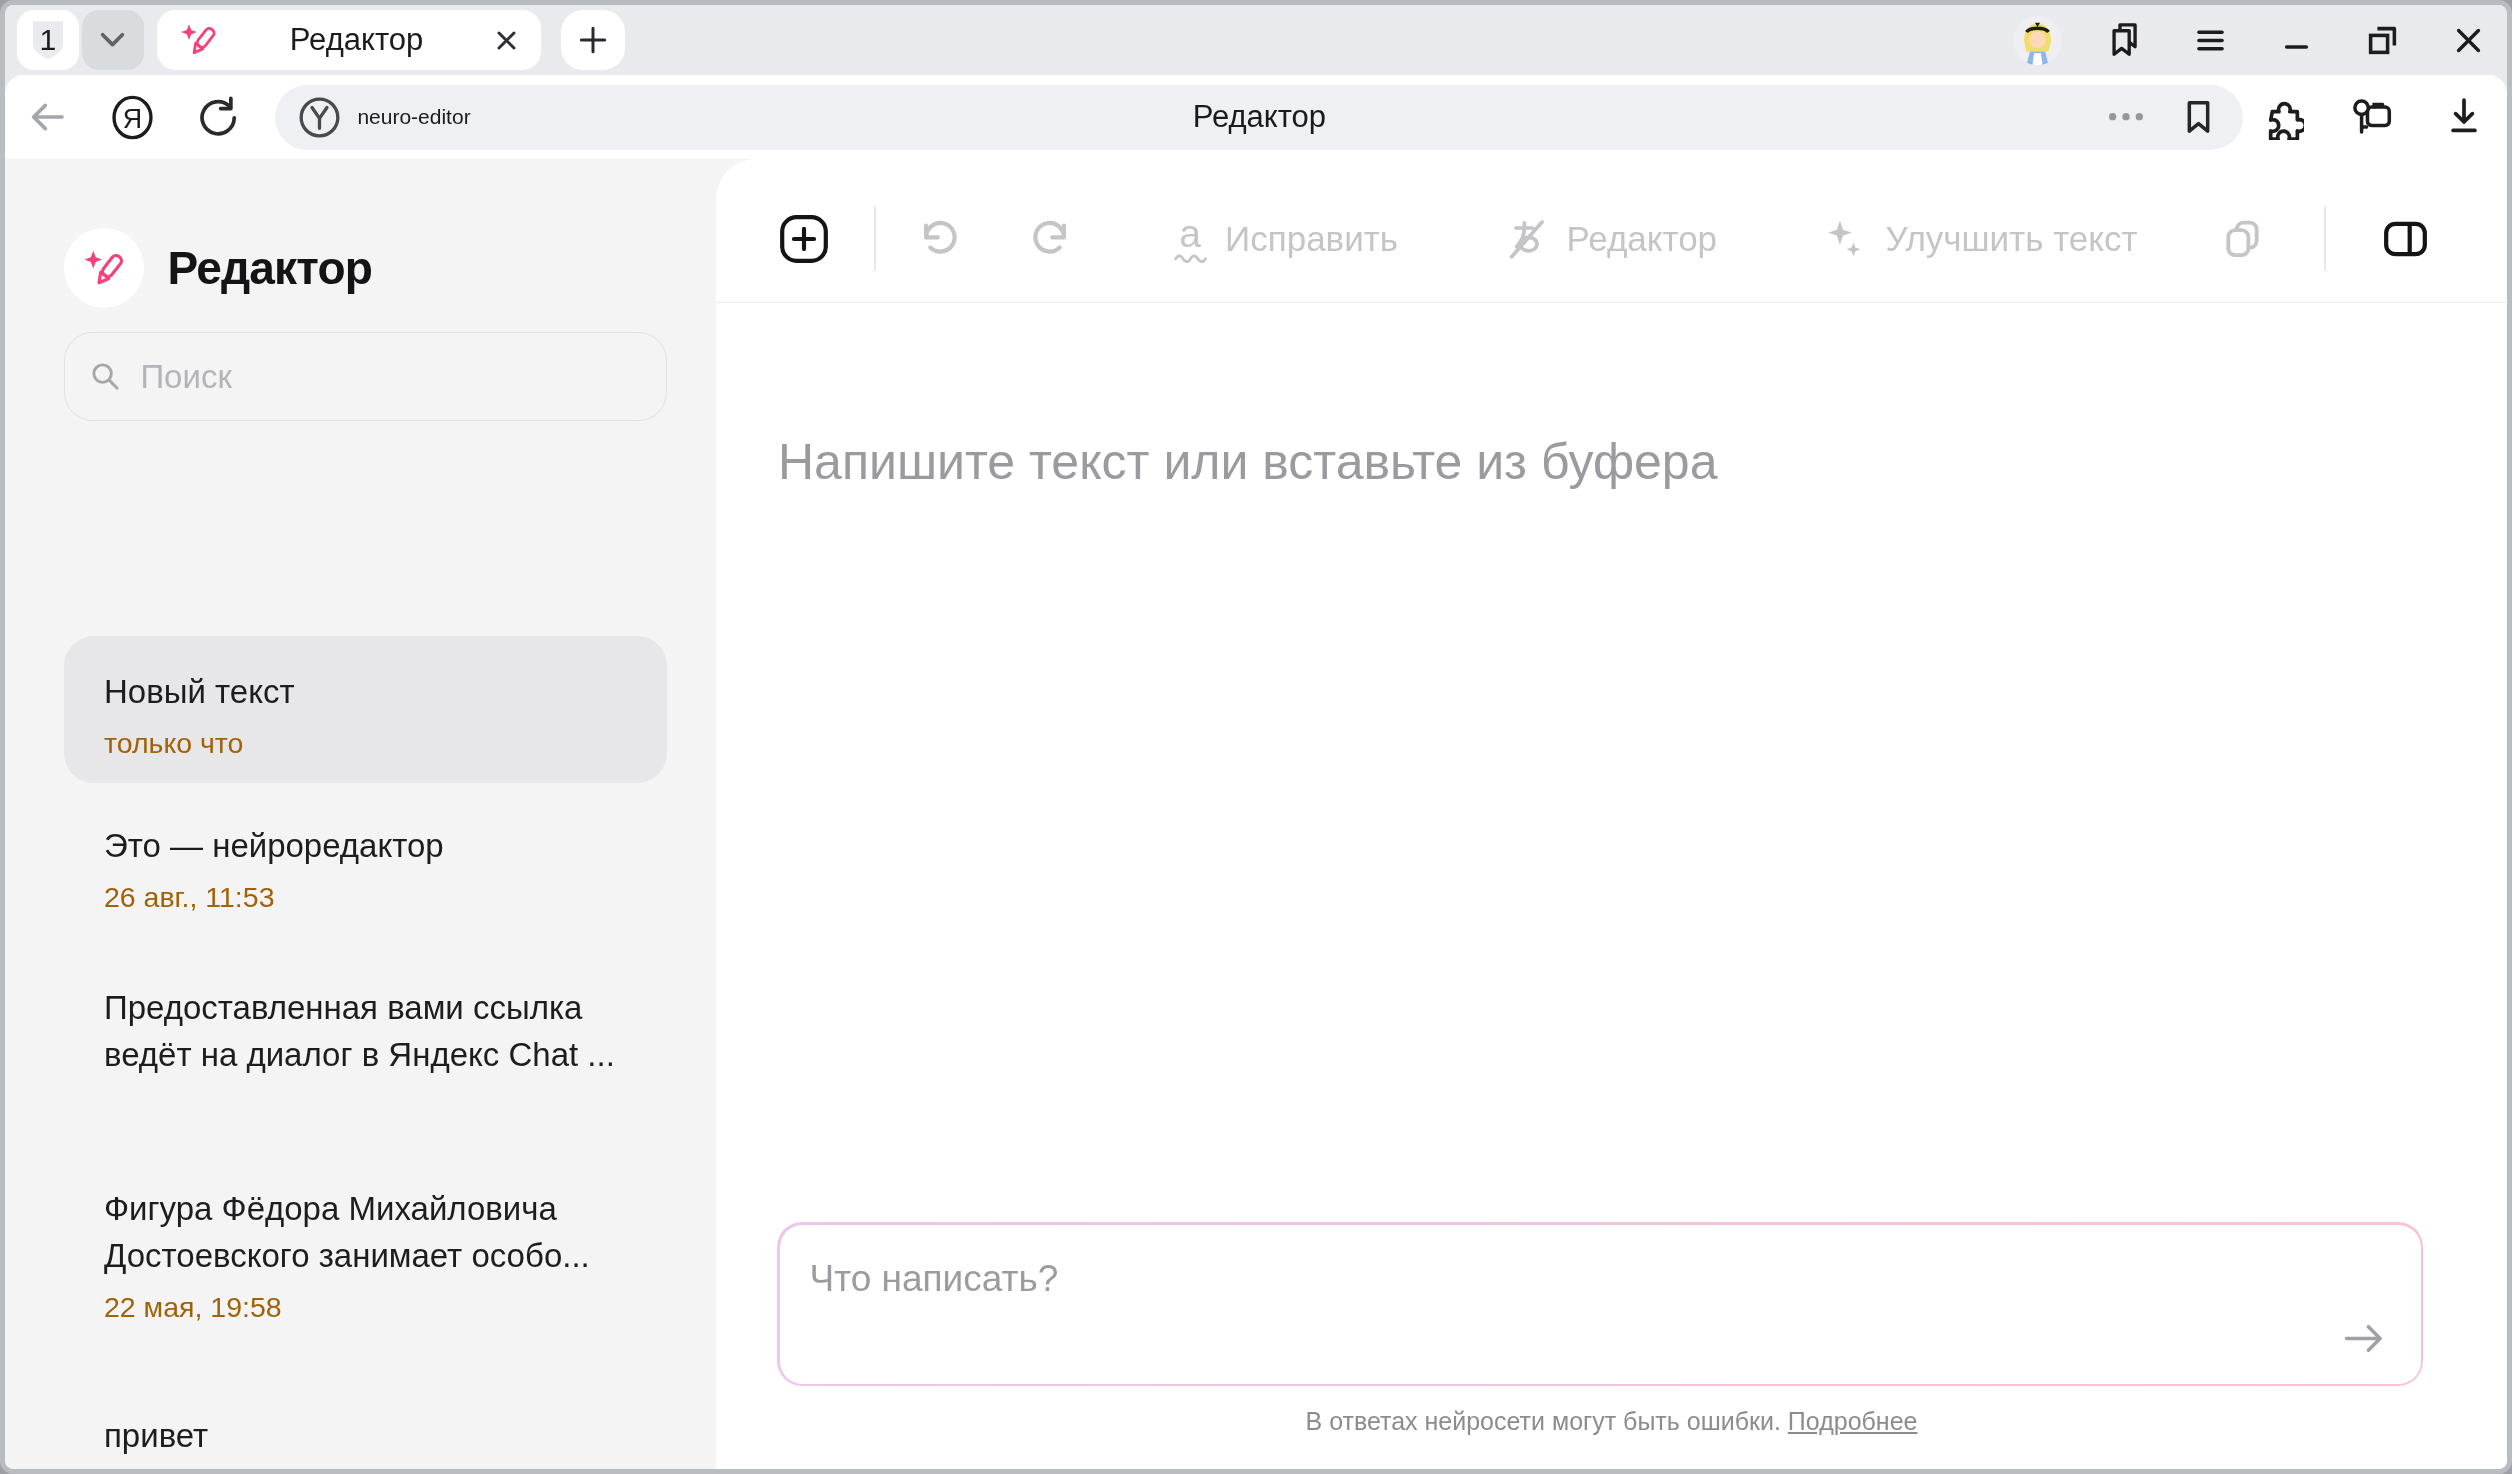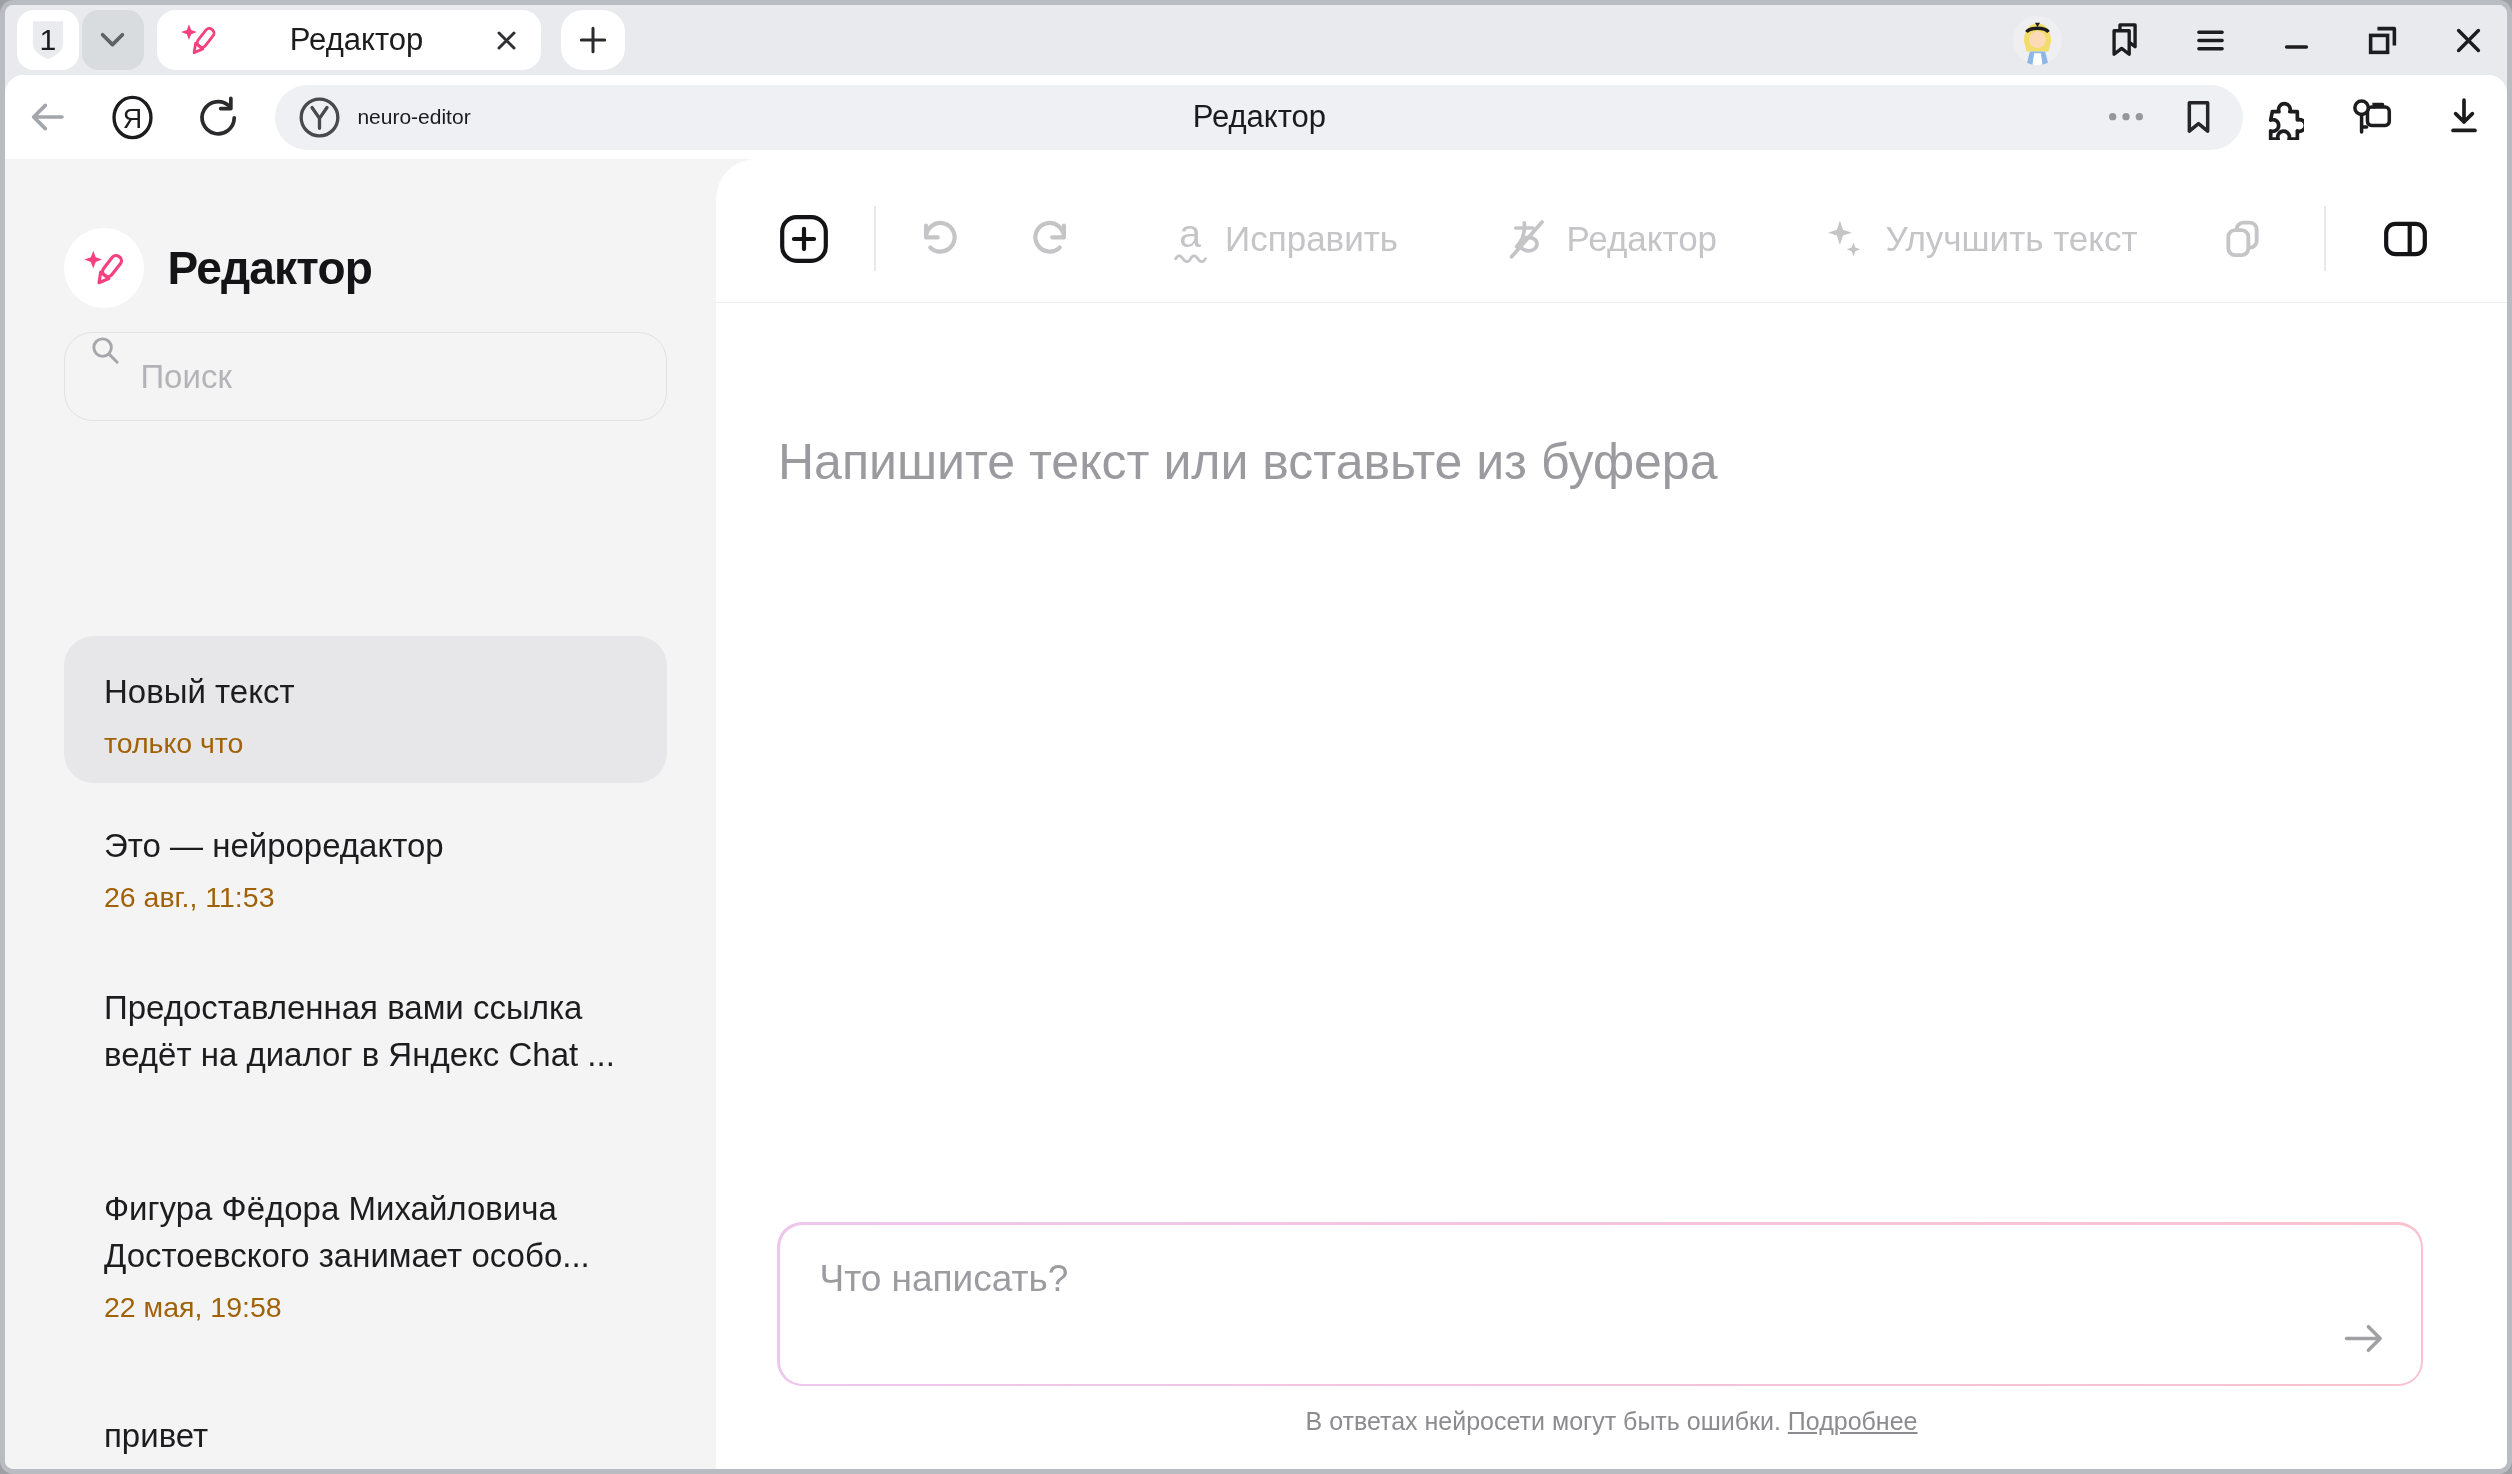--- a/index.html
+++ b/index.html
@@ -30,41 +30,41 @@
   .page-title{position:absolute;left:0;right:0;text-align:center;font-size:31px;color:#1b1b1d;pointer-events:none;}
   .pill-right{position:absolute;right:25px;display:flex;align-items:center;gap:33px;}
   .chrome-right{position:absolute;right:20px;display:flex;align-items:center;gap:44px;}
 
   
   .content{position:absolute;top:154px;bottom:0;left:0;right:0;background:#f4f4f5;}
   .sidebar{position:absolute;left:0;top:0;bottom:0;width:711px;}
   .logo-row{position:absolute;left:59px;top:69px;display:flex;align-items:center;gap:23.4px;}
   .logo-circle{width:80px;height:80px;border-radius:50%;background:#fff;display:flex;align-items:center;justify-content:center;}
   .logo-title{font-size:46px;font-weight:700;color:#141416;letter-spacing:-0.8px;}
-  .searchbox{position:absolute;left:59px;top:173px;width:603px;height:89px;border:1.7px solid #e1e1e4;border-radius:28.5px;display:flex;padding:0 23.4px;background:transparent;}
+  .searchbox{position:absolute;left:59px;top:173px;width:603px;height:89px;border:1.7px solid #e1e1e4;border-radius:28.5px;display:flex;align-items:center;padding:0 23.4px;background:transparent;}
   .searchbox input{border:none;outline:none;background:transparent;font-size:33px;color:#333;margin-left:15px;width:469px;font-family:inherit;}
   .searchbox input::placeholder{color:#b4b4b8;}
   .note{position:absolute;left:59px;width:603px;padding:0 40px;}
   .note.selected{background:#e7e7e9;border-radius:30px;padding-top:32px;height:147px;}
   .note-title{font-size:33px;line-height:47px;color:#1d1d1f;}
   .note-time{font-size:28.5px;color:#a16207;margin-top:11.7px;}
 
   .panel{position:absolute;left:711px;top:0;right:0;bottom:0;background:#fff;border-top-left-radius:40px;}
   .toolbar{position:absolute;top:0;left:0;right:0;height:144px;display:flex;align-items:center;padding:16.7px 77px 0 62px;border-bottom:1.7px solid #ededef;}
   .tbtn{display:flex;align-items:center;justify-content:center;}
   .tdivider{width:1.7px;height:65px;background:#e8e8ea;}
   .tgroup{display:flex;align-items:center;gap:18.4px;}
   .tlabel{font-size:35px;color:#c5c5c8;}
   .spell-a{font-size:39px;color:#c5c5c8;line-height:1;}
   .toolbar-spacer{flex:1;}
 
   .editor-ph{position:absolute;left:62px;top:274px;font-size:50px;color:#9a9a9f;}
 
   .prompt{position:absolute;left:61px;top:1063px;width:1646px;height:164px;border-radius:25px;background:linear-gradient(90deg,#eec6ec,#f9c2ce);padding:2.5px;}
-  .prompt-inner{position:relative;width:100%;height:100%;background:#fff;border-radius:22.6px;padding:33px 40px;}
+  .prompt-inner{position:relative;width:100%;height:100%;background:#fff;border-radius:22.6px;padding:33px 30px;}
   .prompt-ph{font-size:37px;color:#9b9ba0;}
   .send{position:absolute;right:32px;bottom:22px;width:47px;height:47px;display:flex;align-items:center;justify-content:center;}
 
   .panel-footer{position:absolute;left:0;right:0;top:1248px;text-align:center;font-size:25px;color:#8c8c90;}
   .panel-footer a{color:#8c8c90;text-decoration:underline;}
 </style>
 </head>
 <body>
 
 <div class="window">

